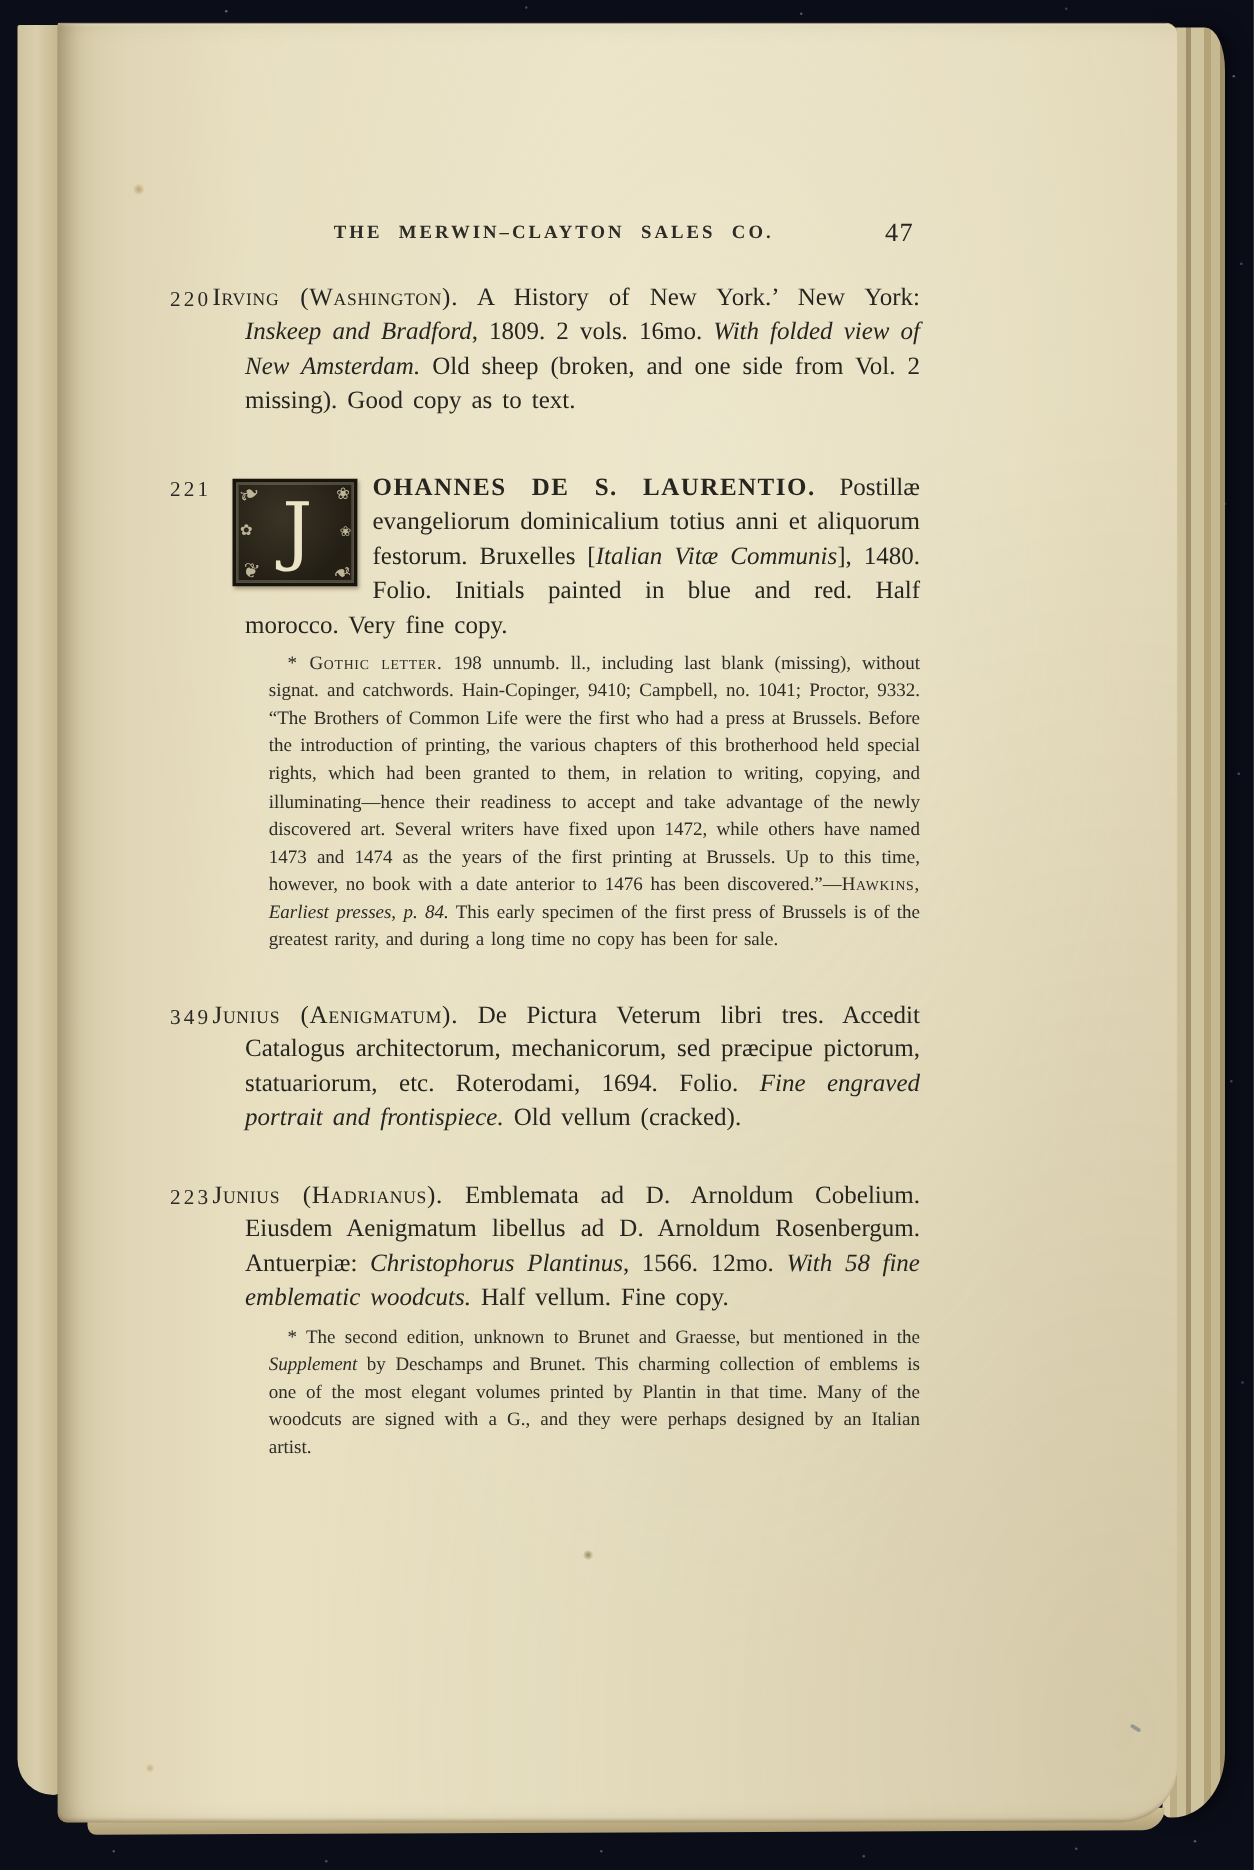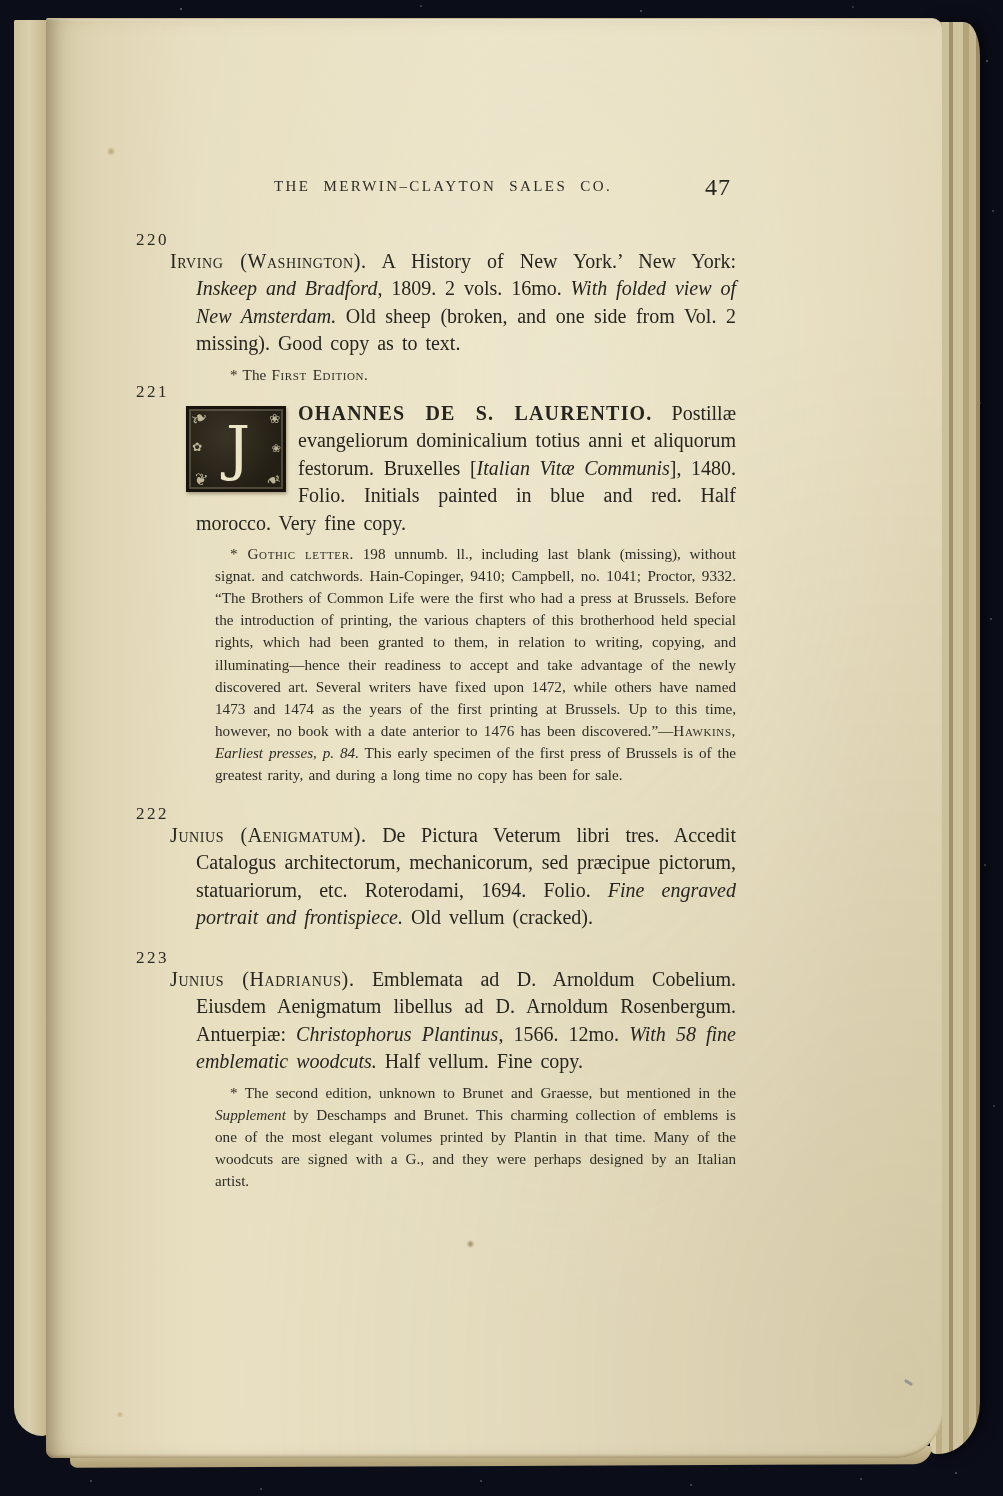--- a/index.html
+++ b/index.html
@@ -82,37 +82,37 @@
   .fox-3{ left:70px; top:1392px; width:8px; height:7px;
           background:radial-gradient(circle, rgba(150,120,60,.4), rgba(150,120,60,0) 70%); }
   .mark-dash{ position:absolute; left:858px; top:1362px; width:9px; height:3px;
           background:rgba(92,112,142,.55); border-radius:2px; transform:rotate(32deg); }
 
   
   .content{ position:absolute; left:90px; top:0; width:600px; height:100%; color:#262520; z-index:2; }
 
   .running-head{ position:absolute; left:14px; right:0; top:158px; height:24px; text-align:center; }
   .head-title{
-    font-size:15px; letter-spacing:2.4px; word-spacing:7px; color:#2d2c26; font-weight:normal;text-align:right;
-  }
-  .page-num{ position:absolute; right:5px; top:-3px; font-size:24px; color:#262520; letter-spacing:1px; }
+    font-size:15px; letter-spacing:2.4px; word-spacing:7px; color:#2d2c26; font-weight:bold;text-align:right;
+  }
+  .page-num{ position:absolute; right:5px; top:-3px; font-size:21px; color:#262520; letter-spacing:1px; }
 
   .entry{ position:absolute; left:0; width:600px; }
   .e220{ top:206px; }
   .e221{ top:358px; }
   .e222{ top:780px; }
   .e223{ top:924px; }
 
   .entry-number{
     position:absolute; left:0; top:5px; font-size:17px; letter-spacing:2.5px; color:#2a2924;
   }
   .entry-body{
     margin-left:34px; padding-left:26px; text-indent:-26px;
     font-size:20px; line-height:27.4px; text-align:justify;
-    word-spacing:3px; color:#26251f;margin-top:23px;
+    word-spacing:3px; color:#26251f;
   }
   .entry-note{
     margin-left:34px; padding-left:45px; text-indent:15px; margin-top:6px;
     font-size:15.2px; line-height:22.1px; text-align:justify;
     word-spacing:1.5px; color:#2d2c26;
   }
   .seg-roman{}
   .seg-italic{ font-style:italic; }
   .seg-smallcaps{ font-variant:small-caps; letter-spacing:.6px; }
   .seg-caps{ letter-spacing:1.2px;font-weight:bold; }
@@ -157,41 +157,40 @@
     <div class="content">
 
       <div class="running-head">
         <span class="head-title">THE MERWIN–CLAYTON SALES CO.</span>
         <span class="page-num">47</span>
       </div>
 
       <section class="entry e220">
         <span class="entry-number">220</span>
         <p class="entry-body"><span class="seg-smallcaps">Irving (Washington).</span><span class="seg-roman"> A History of New York.’ New York: </span><span class="seg-italic">Inskeep and Bradford</span><span class="seg-roman">, 1809. 2 vols. 16mo. </span><span class="seg-italic">With folded view of New Amsterdam.</span><span class="seg-roman"> Old sheep (broken, and one side from Vol. 2 missing). Good copy as to text.</span></p>
-        <p class="entry-note"><span class="seg-roman">* The </span><span class="seg-smallcaps">First Edition.</span></p>
       </section>
 
       <section class="entry e221">
         <span class="entry-number">221</span>
         <p class="entry-body body-dropcap">
           <span class="dropcap">
             <span class="dc-orn o1">❧</span>
             <span class="dc-orn o2">❀</span>
             <span class="dc-orn o3">✿</span>
             <span class="dc-orn o4">❦</span>
             <span class="dc-orn o5">❧</span>
             <span class="dc-orn o6">❀</span>
             <span class="dc-letter">J</span>
           </span><span><span class="seg-caps">OHANNES DE S. LAURENTIO.</span><span class="seg-roman"> Postillæ evangeliorum dominicalium totius anni et aliquorum festorum. Bruxelles [</span><span class="seg-italic">Italian Vitæ Communis</span><span class="seg-roman">], 1480. Folio. Initials painted in blue and red. Half morocco. Very fine copy.</span></span>
         </p>
         <p class="entry-note"><span class="seg-smallcaps">* Gothic letter.</span><span class="seg-roman"> 198 unnumb. ll., including last blank (missing), without signat. and catchwords. Hain-Copinger, 9410; Campbell, no. 1041; Proctor, 9332. “The Brothers of Common Life were the first who had a press at Brussels. Before the introduction of printing, the various chapters of this brotherhood held special rights, which had been granted to them, in relation to writing, copying, and illuminating—hence their readiness to accept and take advantage of the newly discovered art. Several writers have fixed upon 1472, while others have named 1473 and 1474 as the years of the first printing at Brussels. Up to this time, however, no book with a date anterior to 1476 has been discovered.”—</span><span class="seg-smallcaps">Hawkins,</span><span class="seg-italic"> Earliest presses, p. 84.</span><span class="seg-roman"> This early specimen of the first press of Brussels is of the greatest rarity, and during a long time no copy has been for sale.</span></p>
       </section>
 
       <section class="entry e222">
-        <span class="entry-number">222</span>
+        <span class="entry-number">349</span>
         <p class="entry-body"><span class="seg-smallcaps">Junius (Aenigmatum).</span><span class="seg-roman"> De Pictura Veterum libri tres. Accedit Catalogus architectorum, mechanicorum, sed præcipue pictorum, statuariorum, etc. Roterodami, 1694. Folio. </span><span class="seg-italic">Fine engraved portrait and frontispiece.</span><span class="seg-roman"> Old vellum (cracked).</span></p>
       </section>
 
       <section class="entry e223">
         <span class="entry-number">223</span>
         <p class="entry-body"><span class="seg-smallcaps">Junius (Hadrianus).</span><span class="seg-roman"> Emblemata ad D. Arnoldum Cobelium. Eiusdem Aenigmatum libellus ad D. Arnoldum Rosenbergum. Antuerpiæ: </span><span class="seg-italic">Christophorus Plantinus</span><span class="seg-roman">, 1566. 12mo. </span><span class="seg-italic">With 58 fine emblematic woodcuts.</span><span class="seg-roman"> Half vellum. Fine copy.</span></p>
         <p class="entry-note"><span class="seg-roman">* The second edition, unknown to Brunet and Graesse, but mentioned in the </span><span class="seg-italic">Supplement</span><span class="seg-roman"> by Deschamps and Brunet. This charming collection of emblems is one of the most elegant volumes printed by Plantin in that time. Many of the woodcuts are signed with a G., and they were perhaps designed by an Italian artist.</span></p>
       </section>
 
     </div>

